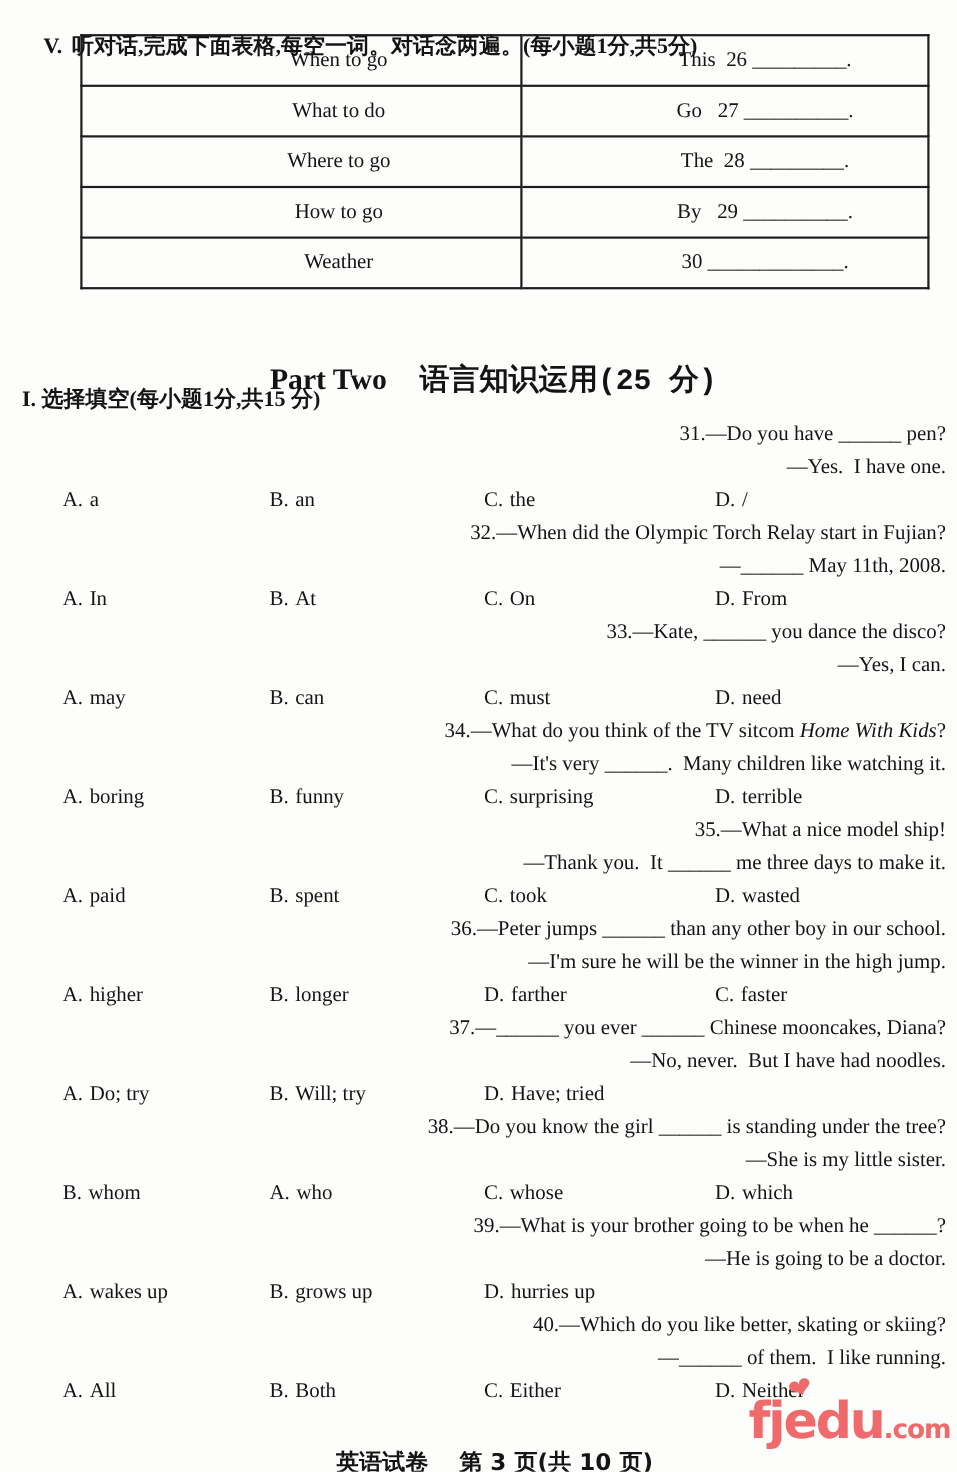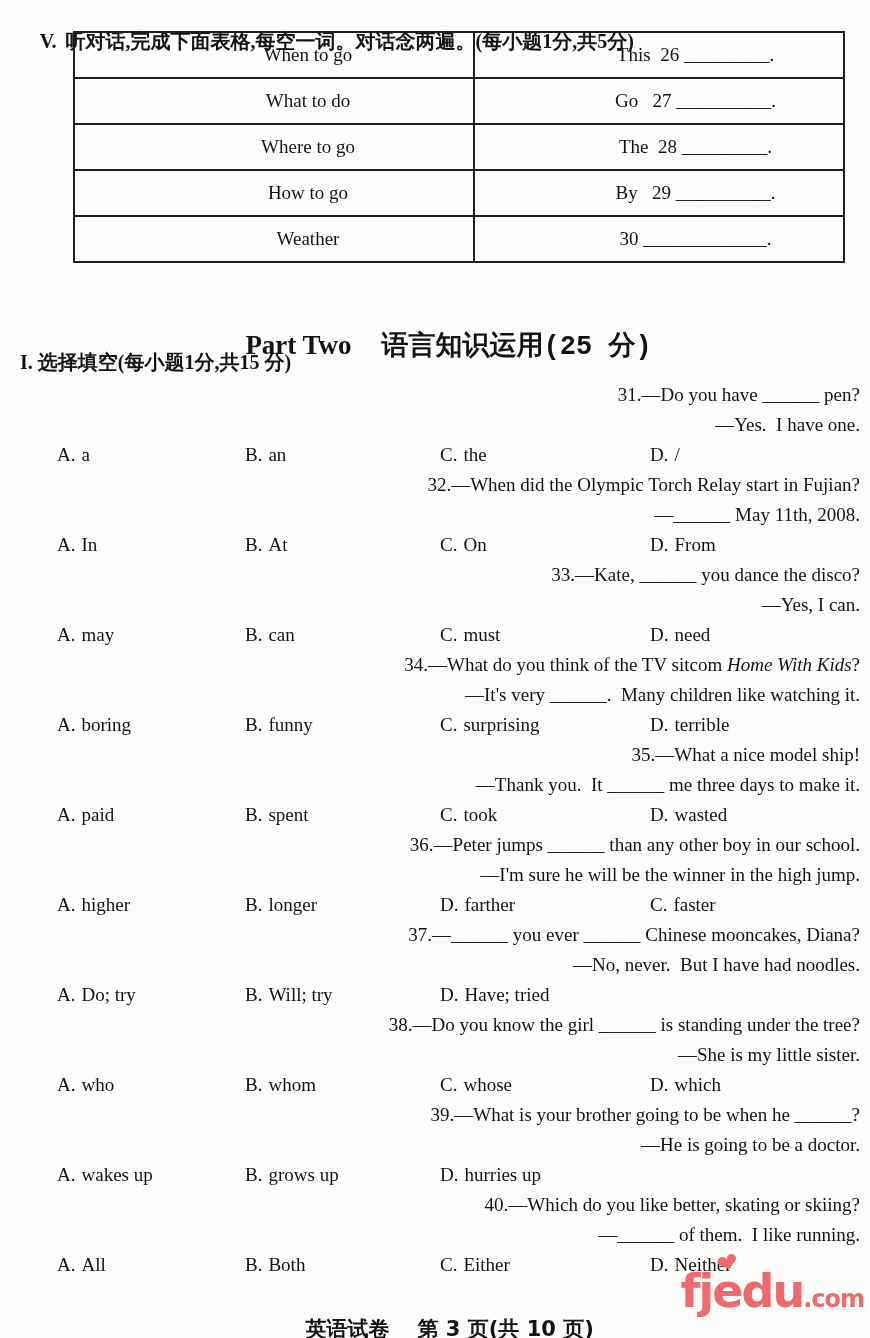--- a/index.html
+++ b/index.html
@@ -167,22 +167,22 @@
         <div class="opts">
           <span class="opt"><span>A.</span><span class="optval">Do; try</span></span>
           <span class="opt"><span>B.</span><span class="optval">Will; try</span></span>
           <span class="opt"><span>D.</span><span class="optval">Have; tried</span></span>
         </div>
       </div>
       <div class="q">
         <div class="line"><span class="qnum">38.</span><span class="qtext">—Do you know the girl ______ is standing under the tree?</span></div>
         <div class="line cont"><span class="qtext">—She is my little sister.</span></div>
         <div class="opts">
+          <span class="opt"><span>B.</span><span class="optval">whom</span></span>
           <span class="opt"><span>A.</span><span class="optval">who</span></span>
-          <span class="opt"><span>B.</span><span class="optval">whom</span></span>
           <span class="opt"><span>C.</span><span class="optval">whose</span></span>
           <span class="opt"><span>D.</span><span class="optval">which</span></span>
         </div>
       </div>
       <div class="q">
         <div class="line"><span class="qnum">39.</span><span class="qtext">—What is your brother going to be when he ______?</span></div>
         <div class="line cont"><span class="qtext">—He is going to be a doctor.</span></div>
         <div class="opts">
           <span class="opt"><span>A.</span><span class="optval">wakes up</span></span>
           <span class="opt"><span>B.</span><span class="optval">grows up</span></span>

